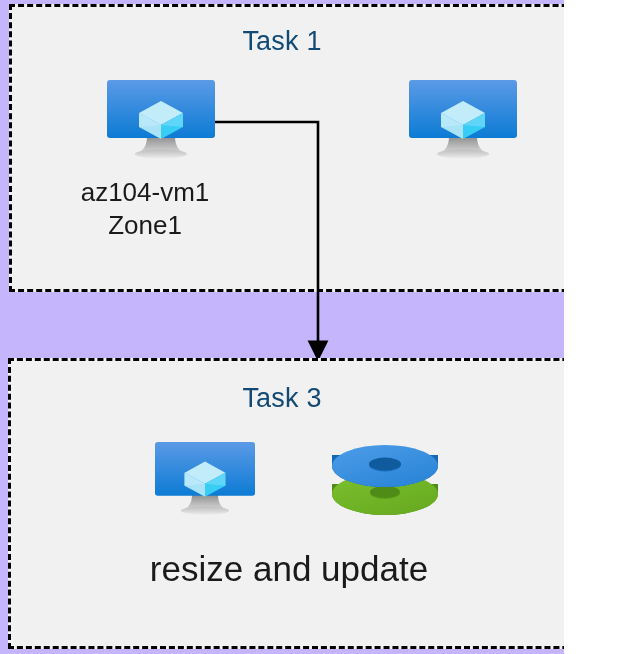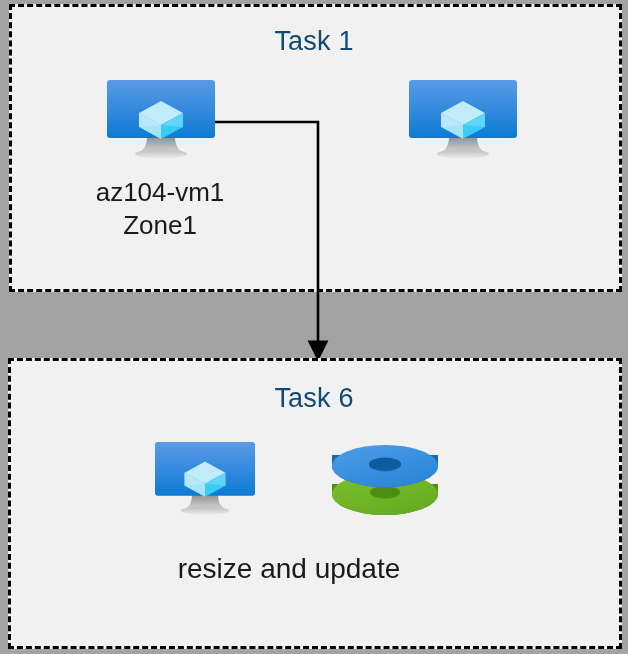--- a/index.html
+++ b/index.html
@@ -5,23 +5,23 @@
   html, body {
     margin: 0;
     padding: 0;
     background: #ffffff;
   }
   body {
     font-family: "Liberation Sans", "DejaVu Sans", sans-serif;
   }
   #canvas {
     position: relative;
-    width: 628px;
+    width: 564px;
     height: 654px;
-    background: #a3a3a3;
+    background: #c4b5fd;
     overflow: hidden;
   }
 
   
   .group-box {
     position: absolute;
     background: #f1f1f1;
     border: 3px dashed #000000;
     box-sizing: border-box;
   }
@@ -42,25 +42,25 @@
 
   
   .node-caption {
     position: absolute;
     text-align: center;
     color: #1a1a1a;
     font-size: 26px;
     line-height: 33px;
     white-space: pre-line;
   }
-  #vm1-caption { left: 40px;  top: 176px; width: 240px; }
+  #vm1-caption { left: 25px;  top: 176px; width: 240px; }
   #vm2-caption { left: 340px; top: 176px; width: 240px; }
   #task2-caption {
     left: 74px; top: 552px; width: 430px;
-    font-size: 28px; line-height: 34px;
+    font-size: 35px; line-height: 34px;
   }
 
   
   .vm-icon { position: absolute; }
   #vm1-icon { left: 107px; top: 80px;  width: 108px; height: 84px; }
   #vm2-icon { left: 409px; top: 80px;  width: 108px; height: 84px; }
   #vm3-icon { left: 155px; top: 442px; width: 100px; height: 78px; }
 
   
   #disks-icon { position: absolute; left: 330px; top: 440px; width: 110px; height: 85px; }
@@ -139,21 +139,21 @@
   <svg id="connector" viewBox="0 0 628 654">
     <defs>
       <marker id="arrowhead" markerWidth="10" markerHeight="10" refX="5" refY="5" orient="auto" markerUnits="strokeWidth">
         <path d="M1,1 L9,5 L1,9 z" fill="#000000"></path>
       </marker>
     </defs>
     <path d="M215,122 L318,122 L318,351" fill="none" stroke="#000000" stroke-width="2.6" marker-end="url(#arrowhead)"></path>
   </svg>
 
   <div class="group-box" id="task2-box"></div>
-  <div class="group-title" id="task2-title">Task 6</div>
+  <div class="group-title" id="task2-title">Task 3</div>
 
   <div class="vm-icon" id="vm3-icon">
     <svg viewBox="0 0 108 84" width="100" height="78" xmlns="http://www.w3.org/2000/svg">
       <defs>
         <linearGradient id="scr3" x1="0" y1="0" x2="0" y2="1">
           <stop offset="0" stop-color="#5b9ae6"></stop>
           <stop offset="1" stop-color="#0c7bd4"></stop>
         </linearGradient>
         <linearGradient id="neck3" x1="0" y1="0" x2="0" y2="1">
           <stop offset="0" stop-color="#8b8b8b"></stop>

